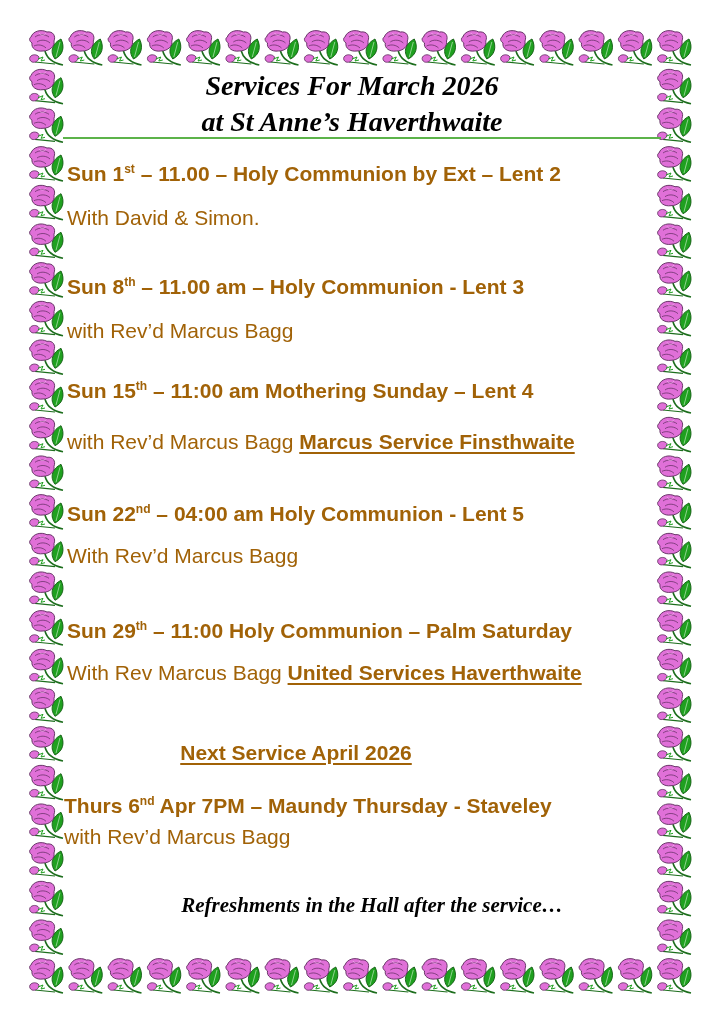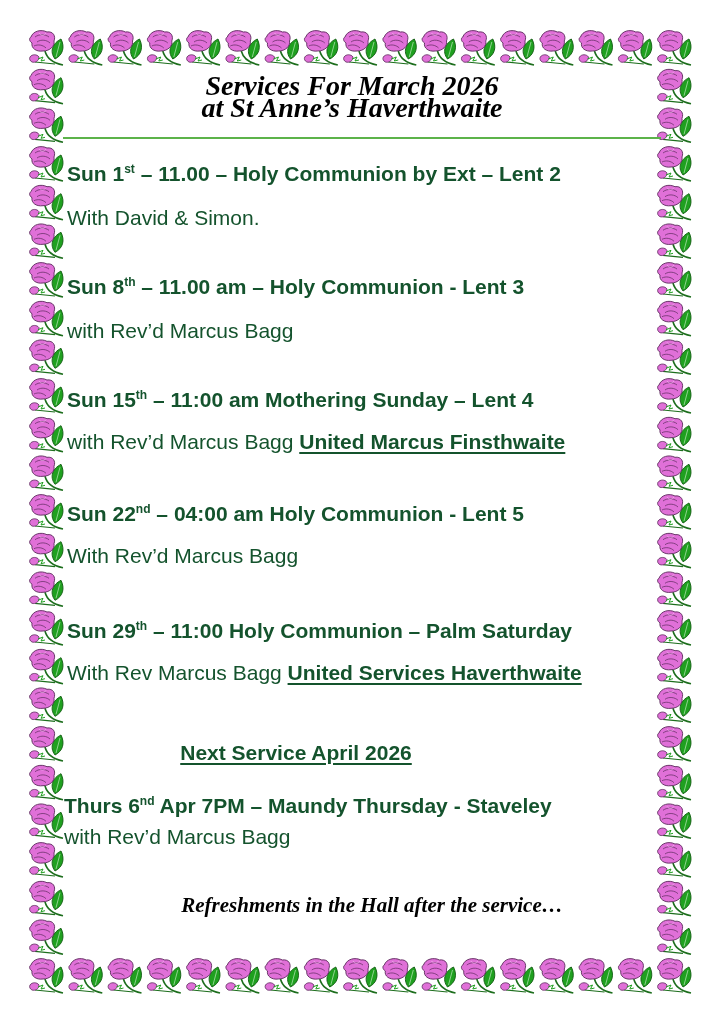--- a/index.html
+++ b/index.html
@@ -8,21 +8,21 @@
   .serif-title {
     position: absolute; left: 0; width: 704px; text-align: center;
     font-family: "Liberation Serif", "DejaVu Serif", serif;
     font-weight: bold; font-style: italic; font-size: 28px; color: #000;
     line-height: 1; white-space: nowrap;
   }
   .rule { position: absolute; left: 63px; top: 137px; width: 598px; height: 2px; background: #5cb34a; }
   .line {
     position: absolute; left: 67px;
     font-family: "Liberation Sans", "DejaVu Sans", sans-serif;
-    font-size: 21px; color: #14532d; line-height: 1; white-space: nowrap;
+    font-size: 21px; color: #a16207; line-height: 1; white-space: nowrap;
   }
   .line.bold { font-weight: bold; }
   .line sup { font-size: 12px; vertical-align: 0; position: relative; top: -8px; font-weight: bold; }
   .ul { font-weight: bold; text-decoration: underline; text-decoration-thickness: 2px; text-underline-offset: 3px; }
   .center { left: 0; width: 592px; text-align: center; }
   .refresh {
     position: absolute; left: 0; width: 744px; text-align: center;
     font-family: "Liberation Serif", "DejaVu Serif", serif;
     font-weight: bold; font-style: italic; font-size: 21px; color: #000; white-space: nowrap;
   }
@@ -126,42 +126,42 @@
       <use href="#rose-tile" x="29.0" y="841.0"></use>
       <use href="#rose-tile" x="657.0" y="841.0"></use>
       <use href="#rose-tile" x="29.0" y="879.7"></use>
       <use href="#rose-tile" x="657.0" y="879.7"></use>
       <use href="#rose-tile" x="29.0" y="918.3"></use>
       <use href="#rose-tile" x="657.0" y="918.3"></use>
     </g>
 </svg>
 
 <div class="serif-title" style="top:72px">Services For March 2026</div>
-<div class="serif-title" style="top:94px">at St Anne’s Haverthwaite</div>
+<div class="serif-title" style="top:108px">at St Anne’s Haverthwaite</div>
 <div class="rule"></div>
 
 <div class="line bold" style="top:163px">
   <span>Sun 1</span><sup>st</sup><span> – 11.00 – Holy Communion by Ext – Lent 2</span>
 </div>
 <div class="line" style="top:207px">
   <span>With David &amp; Simon.</span>
 </div>
 
 <div class="line bold" style="top:276px">
   <span>Sun 8</span><sup>th</sup><span> – 11.00 am – Holy Communion - Lent 3</span>
 </div>
 <div class="line" style="top:320px">
   <span>with Rev’d Marcus Bagg</span>
 </div>
 
-<div class="line bold" style="top:389px">
+<div class="line bold" style="top:380px">
   <span>Sun 15</span><sup>th</sup><span> – 11:00 am Mothering Sunday – Lent 4</span>
 </div>
 <div class="line" style="top:431px">
-  <span>with Rev’d Marcus Bagg </span><span class="ul">United Marcus Finsthwaite</span>
+  <span>with Rev’d Marcus Bagg </span><span class="ul">Marcus Service Finsthwaite</span>
 </div>
 
 <div class="line bold" style="top:503px">
   <span>Sun 22</span><sup>nd</sup><span> – 04:00 am Holy Communion - Lent 5</span>
 </div>
 <div class="line" style="top:545px">
   <span>With Rev’d Marcus Bagg</span>
 </div>
 
 <div class="line bold" style="top:620px">

